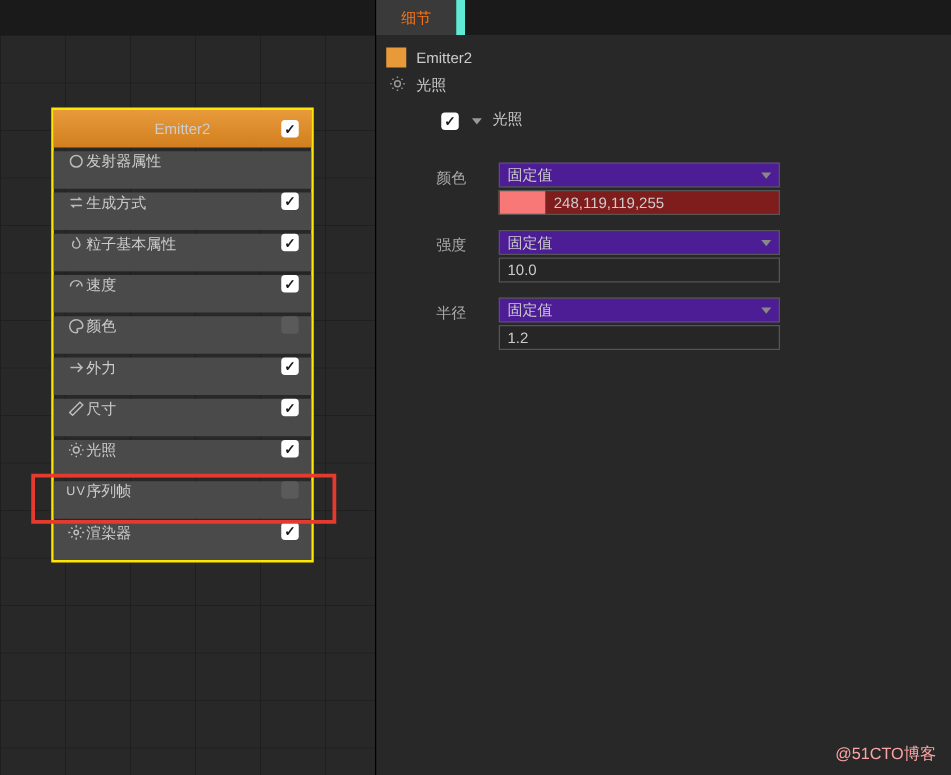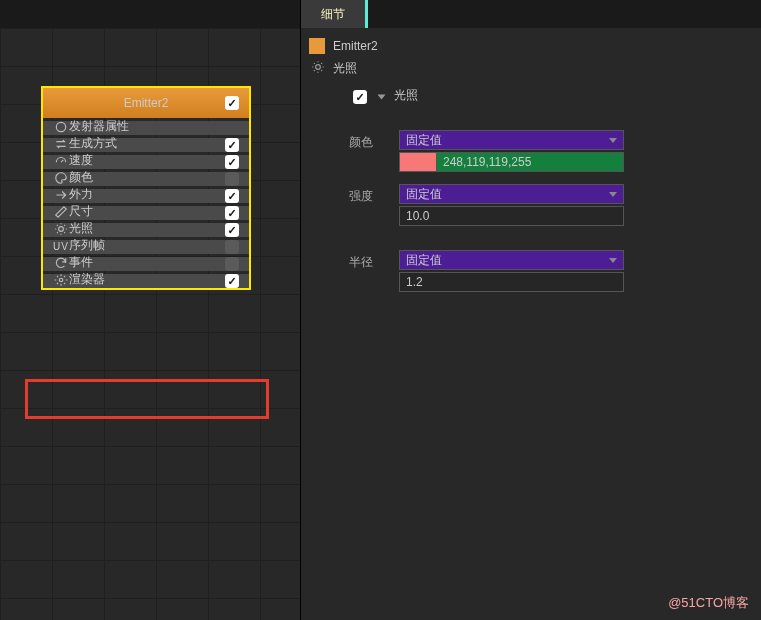--- a/index.html
+++ b/index.html
@@ -1,48 +1,48 @@
 <!DOCTYPE html>
 <html><head>
 <meta charset="utf-8">
 <style>
 *{box-sizing:border-box;margin:0;padding:0;font-family:"Microsoft YaHei",Arial,sans-serif;font-size:12px;color:#ccc}
 body{background:#1a1a1a;width:761px;height:620px;overflow:hidden;position:relative}
 .grid-bg{position:absolute;left:0;top:28px;width:300px;height:592px;background:#282828;background-image:linear-gradient(#1f1f1f 1px,transparent 1px),linear-gradient(90deg,#1f1f1f 1px,transparent 1px);background-size:52px 38px}
 .left-panel{position:absolute;left:41px;top:86px;width:210px;border:2px solid #ffe600;padding:0}
 .emitter-header{background:linear-gradient(#e89a3a,#d17f1f);height:30px;display:flex;align-items:center;justify-content:center;position:relative;color:#fff}
 .emitter-header .chk{position:absolute;right:10px}
-.mod-row{background:#4a4a4a;height:14px;margin-top:3px;display:flex;align-items:flex-end;padding:0 10px;position:relative}
+.mod-row{background:#4a4a4a;height:30px;margin-top:3px;display:flex;align-items:flex-start;padding:0 10px;position:relative}
 .mod-row .ic{width:16px;height:16px;display:flex;align-items:center;justify-content:center;color:#bbb}
 .mod-row .chk{position:absolute;right:10px}
 .red-box{position:absolute;left:25px;top:379px;width:244px;height:40px;border:3px solid #e43b2e;pointer-events:none}
 .chk{width:14px;height:14px;background:#5a5a5a;border-radius:3px;display:flex;align-items:center;justify-content:center}
 .chk.on{background:#fff;color:#222}
 .chk.on::after{content:"✓";font-size:11px;font-weight:bold;color:#1a1a1a}
 .chk.dk{width:14px;height:14px}
 .right{position:absolute;left:300px;top:0;width:461px;height:620px;background:#282828;border-left:1px solid #000}
 .tab-bar{height:28px;background:#1a1a1a;display:flex}
-.tab{background:#3a3a3a;padding:6px 20px;color:#fef9c3;border-right:3px solid #5eead4}
+.tab{background:#3a3a3a;padding:6px 20px;color:#f97316;border-right:7px solid #5eead4}
 .detail-body{padding:10px 8px}
 .hdr-row{display:flex;align-items:center;gap:8px;margin-bottom:6px}
 .orange-sq{width:16px;height:16px;background:#e89a3a}
 .sub-row{display:flex;align-items:center;gap:8px;margin-bottom:10px;padding-left:2px;color:#999}
 .section{display:flex;align-items:flex-start;margin-top:6px}
 .sec-chk{margin:3px 12px 0 44px}
 .tri{width:0;height:0;border-top:4px solid transparent;border-bottom:4px solid transparent;border-left:5px solid #999;transform:rotate(90deg);margin-right:10px;margin-top:6px}
 .props{margin-left:14px;margin-top:26px}
 .prop-row{display:flex;align-items:flex-start;margin-bottom:4px}
 .prop-label{width:76px;text-align:center;padding-top:4px;color:#aaa}
 .prop-controls{flex:1}
 .dropdown{background:#4c1d95;border:1px solid #555;height:20px;width:225px;display:flex;align-items:center;padding:0 6px;position:relative;margin-bottom:2px}
 .dropdown::after{content:"";position:absolute;right:6px;top:7px;width:0;height:0;border-left:4px solid transparent;border-right:4px solid transparent;border-top:5px solid #888}
-.valbox{background:#262626;border:1px solid #555;height:20px;width:225px;display:flex;align-items:center;padding:0 6px;margin-bottom:20px}
+.valbox{background:#262626;border:1px solid #555;height:20px;width:225px;display:flex;align-items:center;padding:0 6px;margin-bottom:8px}
 .color-val{display:flex;width:225px;height:20px;margin-bottom:8px}
 .swatch{width:38px;background:#f87777;border:1px solid #555}
-.color-txt{flex:1;background:#15803d;border:1px solid #555;border-left:none;padding:0 6px;display:flex;align-items:center}
+.color-txt{flex:1;background:#7f1d1d;border:1px solid #555;border-left:none;padding:0 6px;display:flex;align-items:center}
 .watermark{position:absolute;right:12px;bottom:8px;color:#fca5a5;font-size:13px}
 svg{width:14px;height:14px}
 </style>
 </head>
 <body>
 
 <div class="grid-bg"></div>
 
 <div class="left-panel">
   <div class="emitter-header">
@@ -58,20 +58,29 @@
         </span>
         <span>发射器属性</span>
       </div>
       <div class="mod-row">
         <span class="ic">
           <svg viewBox="0 0 24 24" fill="none" stroke="#bbb" stroke-width="2">
             <path d="M4 8h14l-3-3M20 16H6l3 3"></path>
           </svg>
         </span>
         <span>生成方式</span>
+        <span class="chk on"></span>
+      </div>
+      <div class="mod-row">
+        <span class="ic">
+          <svg viewBox="0 0 24 24" fill="none" stroke="#bbb" stroke-width="2">
+            <path d="M12 3c2 4 5 6 5 10a5 5 0 01-10 0c0-2 1-3 2-5"></path>
+          </svg>
+        </span>
+        <span>粒子基本属性</span>
         <span class="chk on"></span>
       </div>
       <div class="mod-row">
         <span class="ic">
           <svg viewBox="0 0 24 24" fill="none" stroke="#bbb" stroke-width="2">
             <path d="M4 14a8 8 0 0116 0"></path>
             <path d="M12 14l4-4"></path>
           </svg>
         </span>
         <span>速度</span>
@@ -112,30 +121,20 @@
           </svg>
         </span>
         <span>光照</span>
         <span class="chk on"></span>
       </div>
       <div class="mod-row">
         <span class="ic">
           <span style="font-size:10px;letter-spacing:1px">UV</span>
         </span>
         <span>序列帧</span>
-        <span class="chk "></span>
-      </div>
-      <div class="mod-row">
-        <span class="ic">
-          <svg viewBox="0 0 24 24" fill="none" stroke="#bbb" stroke-width="2">
-            <path d="M20 12a8 8 0 10-2 5"></path>
-            <path d="M20 4v6h-6"></path>
-          </svg>
-        </span>
-        <span>事件</span>
         <span class="chk "></span>
       </div>
       <div class="mod-row">
         <span class="ic">
           <svg viewBox="0 0 24 24" fill="none" stroke="#bbb" stroke-width="2">
             <circle cx="12" cy="12" r="3"></circle>
             <path d="M12 2v3M12 19v3M4 12H1M23 12h-3M5 5l2 2M17 17l2 2M5 19l2-2M17 7l2-2"></path>
           </svg>
         </span>
         <span>渲染器</span>

